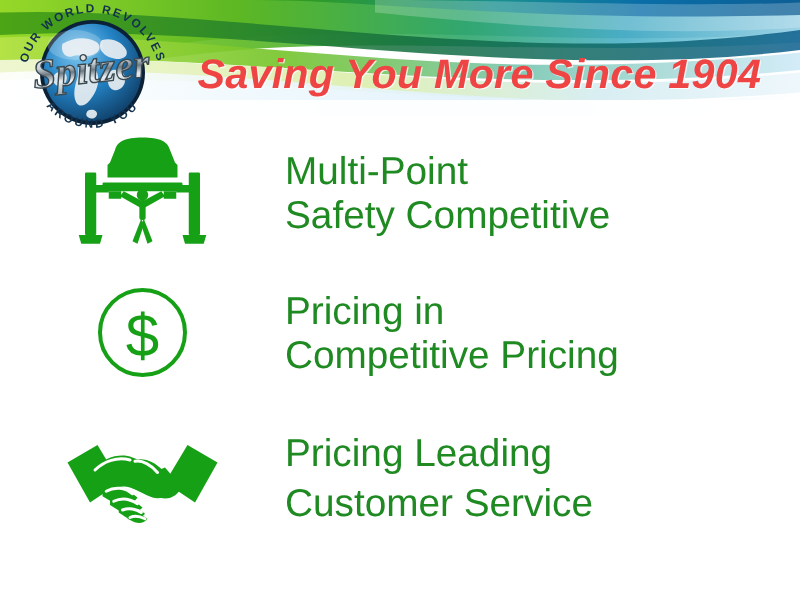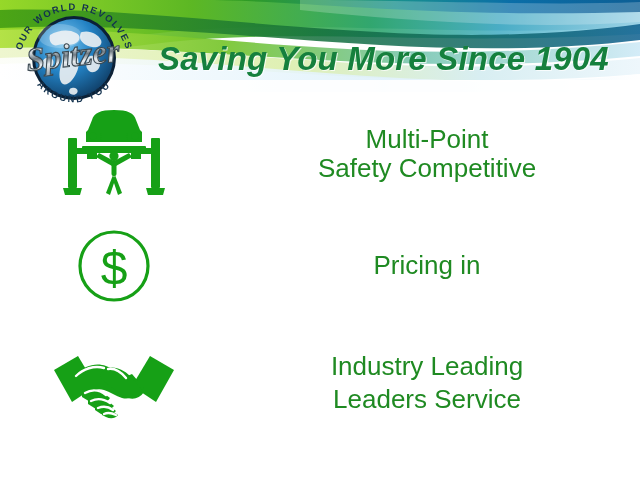--- a/index.html
+++ b/index.html
@@ -32,21 +32,21 @@
   
   .headline {
     position: absolute;
     left: 158px;
     top: 40px;
     width: 478px;
     font-size: 33px;
     font-weight: bold;
     font-style: italic;
     letter-spacing: 0.2px;
-    color: #15803d;
+    color: #ef4444;
     white-space: nowrap;
     text-shadow: 1px 1px 0 rgba(255,255,255,.75);
   }
 
   
   .logo {
     position: absolute;
     left: 6px;
     top: 2px;
     width: 136px;
@@ -75,23 +75,23 @@
 
   .icon-cell {
     width: 228px;
     display: flex;
     align-items: center;
     justify-content: center;
     flex: none;
   }
   .text-cell {
     flex: 1;
-    text-align: center;
+    text-align: left;
     color: #1f8a22;
-    font-size: 26px;
+    font-size: 31px;
     line-height: 1.13;
     padding-right: 14px;
   }
   .feature-2 .text-cell { line-height: 1.28; }
   .text-cell .line { display: block; white-space: nowrap; }
 
   .icon-cell svg { display: block; }
 </style>
 </head>
 <body>
@@ -248,20 +248,21 @@
 
     <div class="feature feature-1">
       <div class="icon-cell">
         <svg width="78" height="78" viewBox="0 0 78 78" xmlns="http://www.w3.org/2000/svg">
           <circle cx="39" cy="39" r="34" fill="none" stroke="#16a016" stroke-width="3.2"></circle>
           <text x="39" y="58" text-anchor="middle" font-family="'Liberation Sans', sans-serif" font-size="48" fill="#16a016">$</text>
         </svg>
       </div>
       <div class="text-cell">
         <span class="line">Pricing in</span>
+        <span class="line">Competitive Pricing</span>
       </div>
     </div>
 
     <div class="feature feature-2">
       <div class="icon-cell">
         <svg width="124" height="86" viewBox="0 0 124 86" xmlns="http://www.w3.org/2000/svg" fill="#16a016">
 
           <path d="M2,30 L26,16 L44,46 L20,62 Z"></path>
 
           <path d="M122,30 L98,16 L80,46 L104,62 Z"></path>
@@ -284,19 +285,19 @@
             <path d="M56,29 C62,28 69,32 74,38"></path>
             <path d="M33,53 C40,49 48,50 54,55"></path>
             <path d="M39,61 C45,58 52,59 58,63"></path>
             <path d="M46,68 C51,66 57,67 61,70"></path>
             <path d="M52,74 C56,72 60,73 64,75"></path>
             <path d="M24,36 C31,29 42,25 52,28"></path>
           </g>
         </svg>
       </div>
       <div class="text-cell">
-        <span class="line">Industry Leading</span>
-        <span class="line">Leaders Service</span>
+        <span class="line">Pricing Leading</span>
+        <span class="line">Customer Service</span>
       </div>
     </div>
 
   </div>
 </div>
 
 </body></html>

